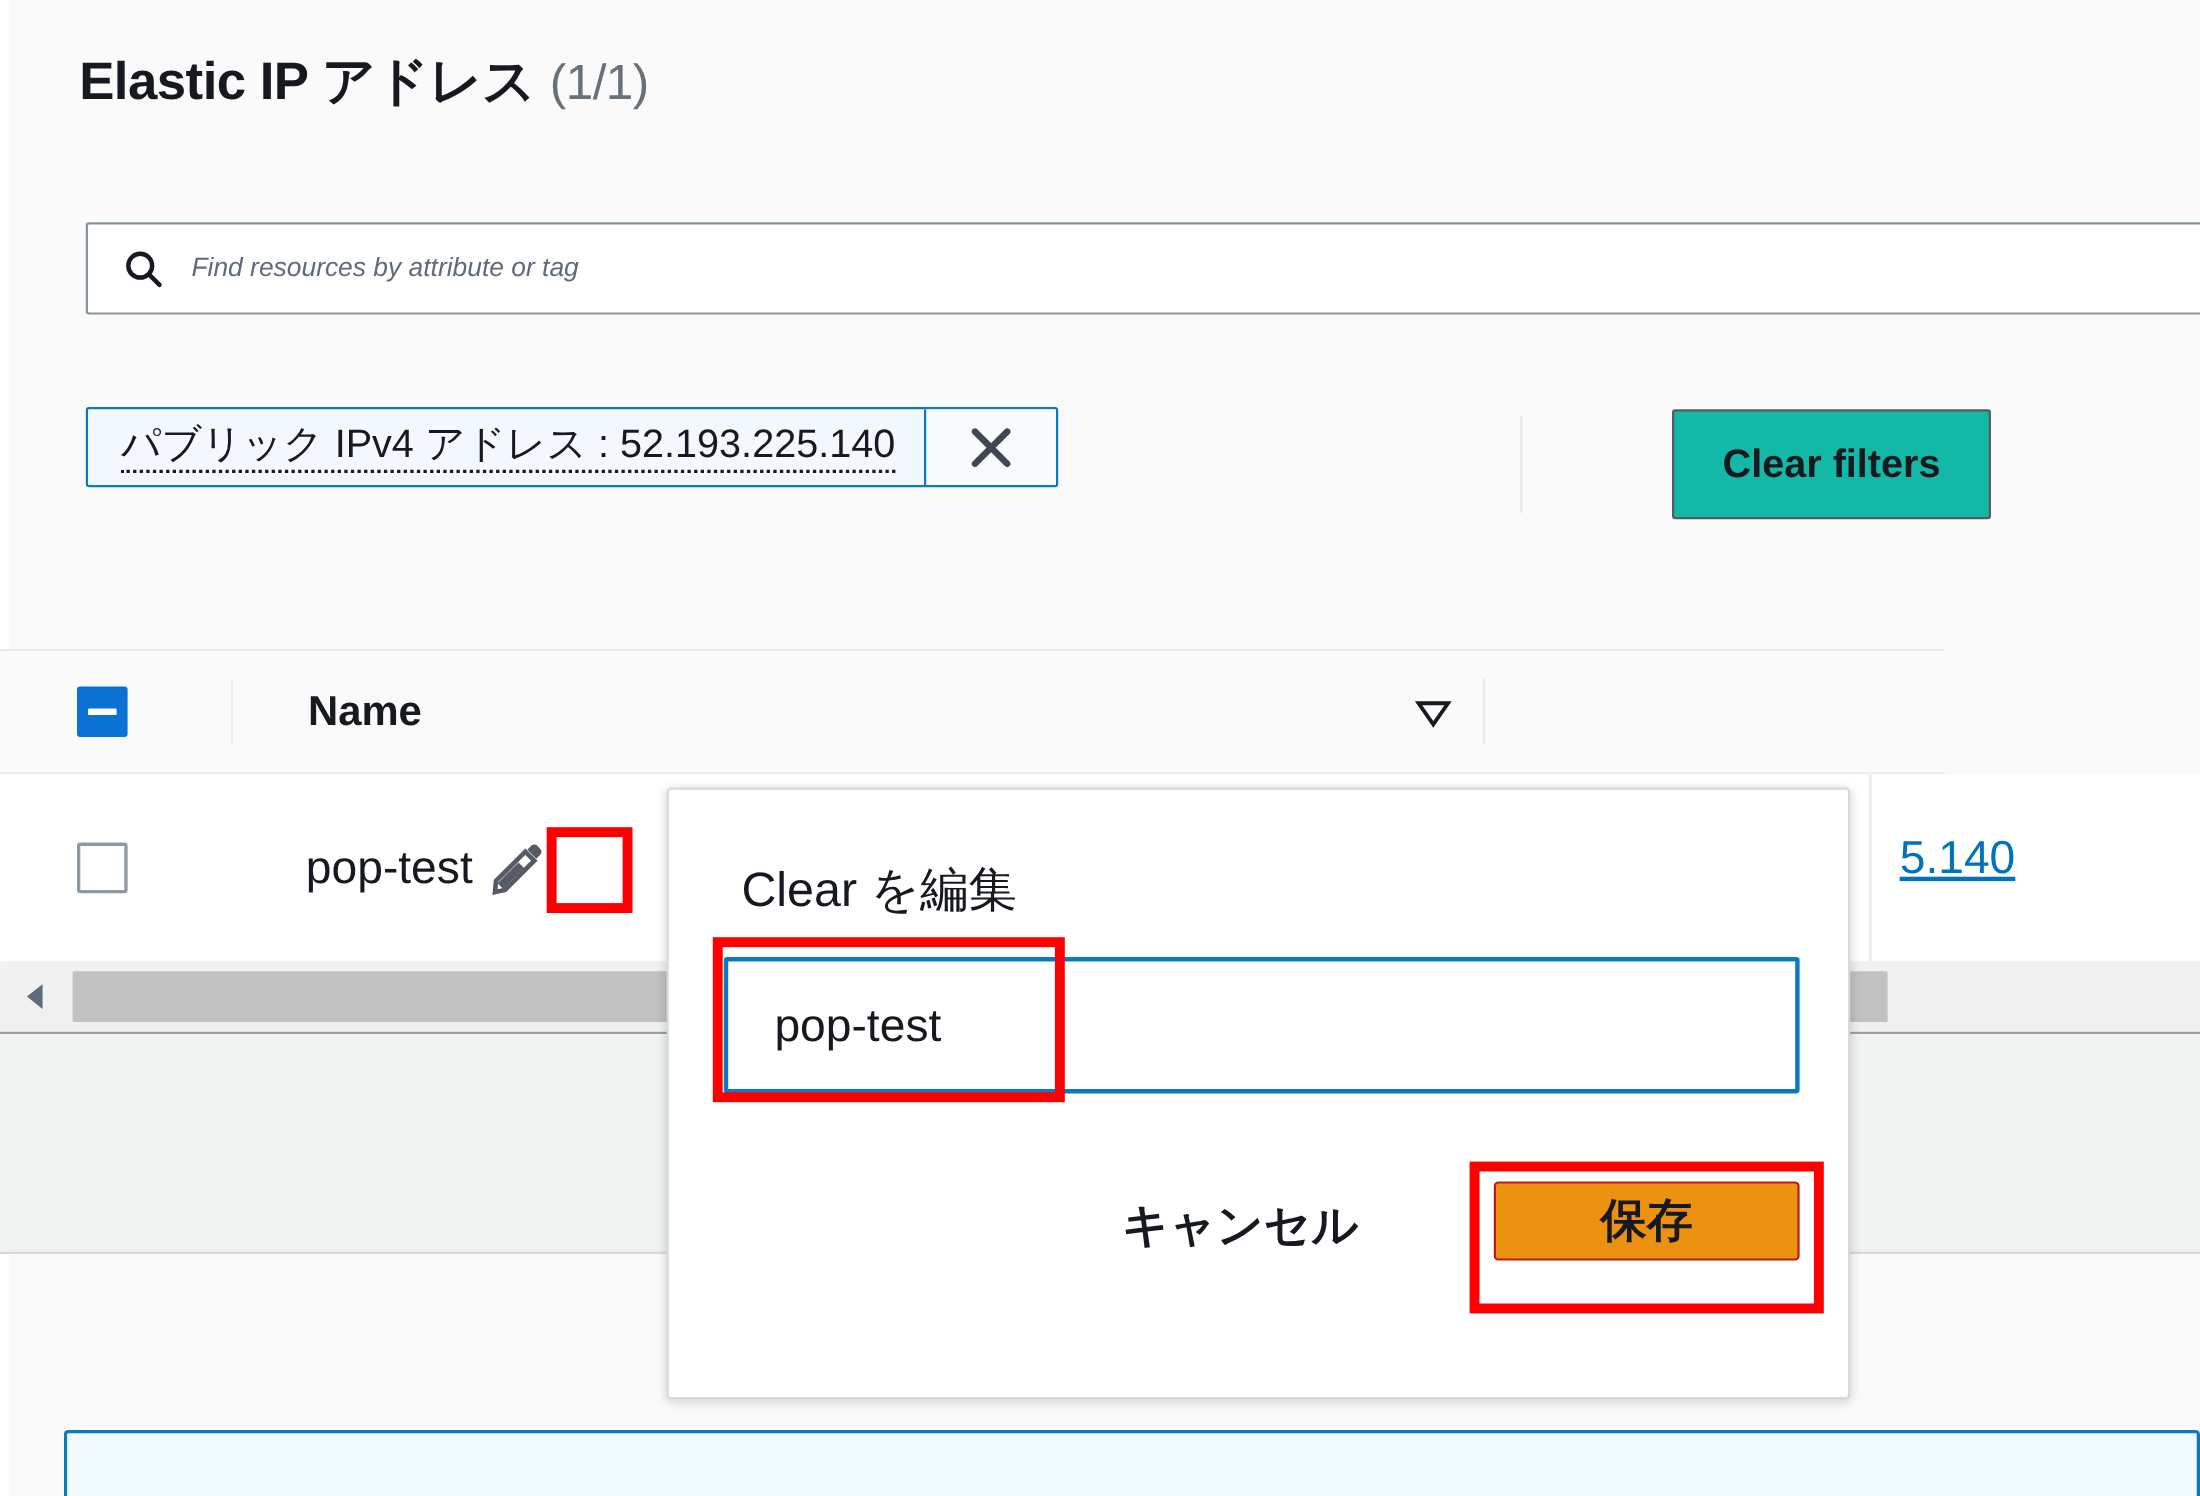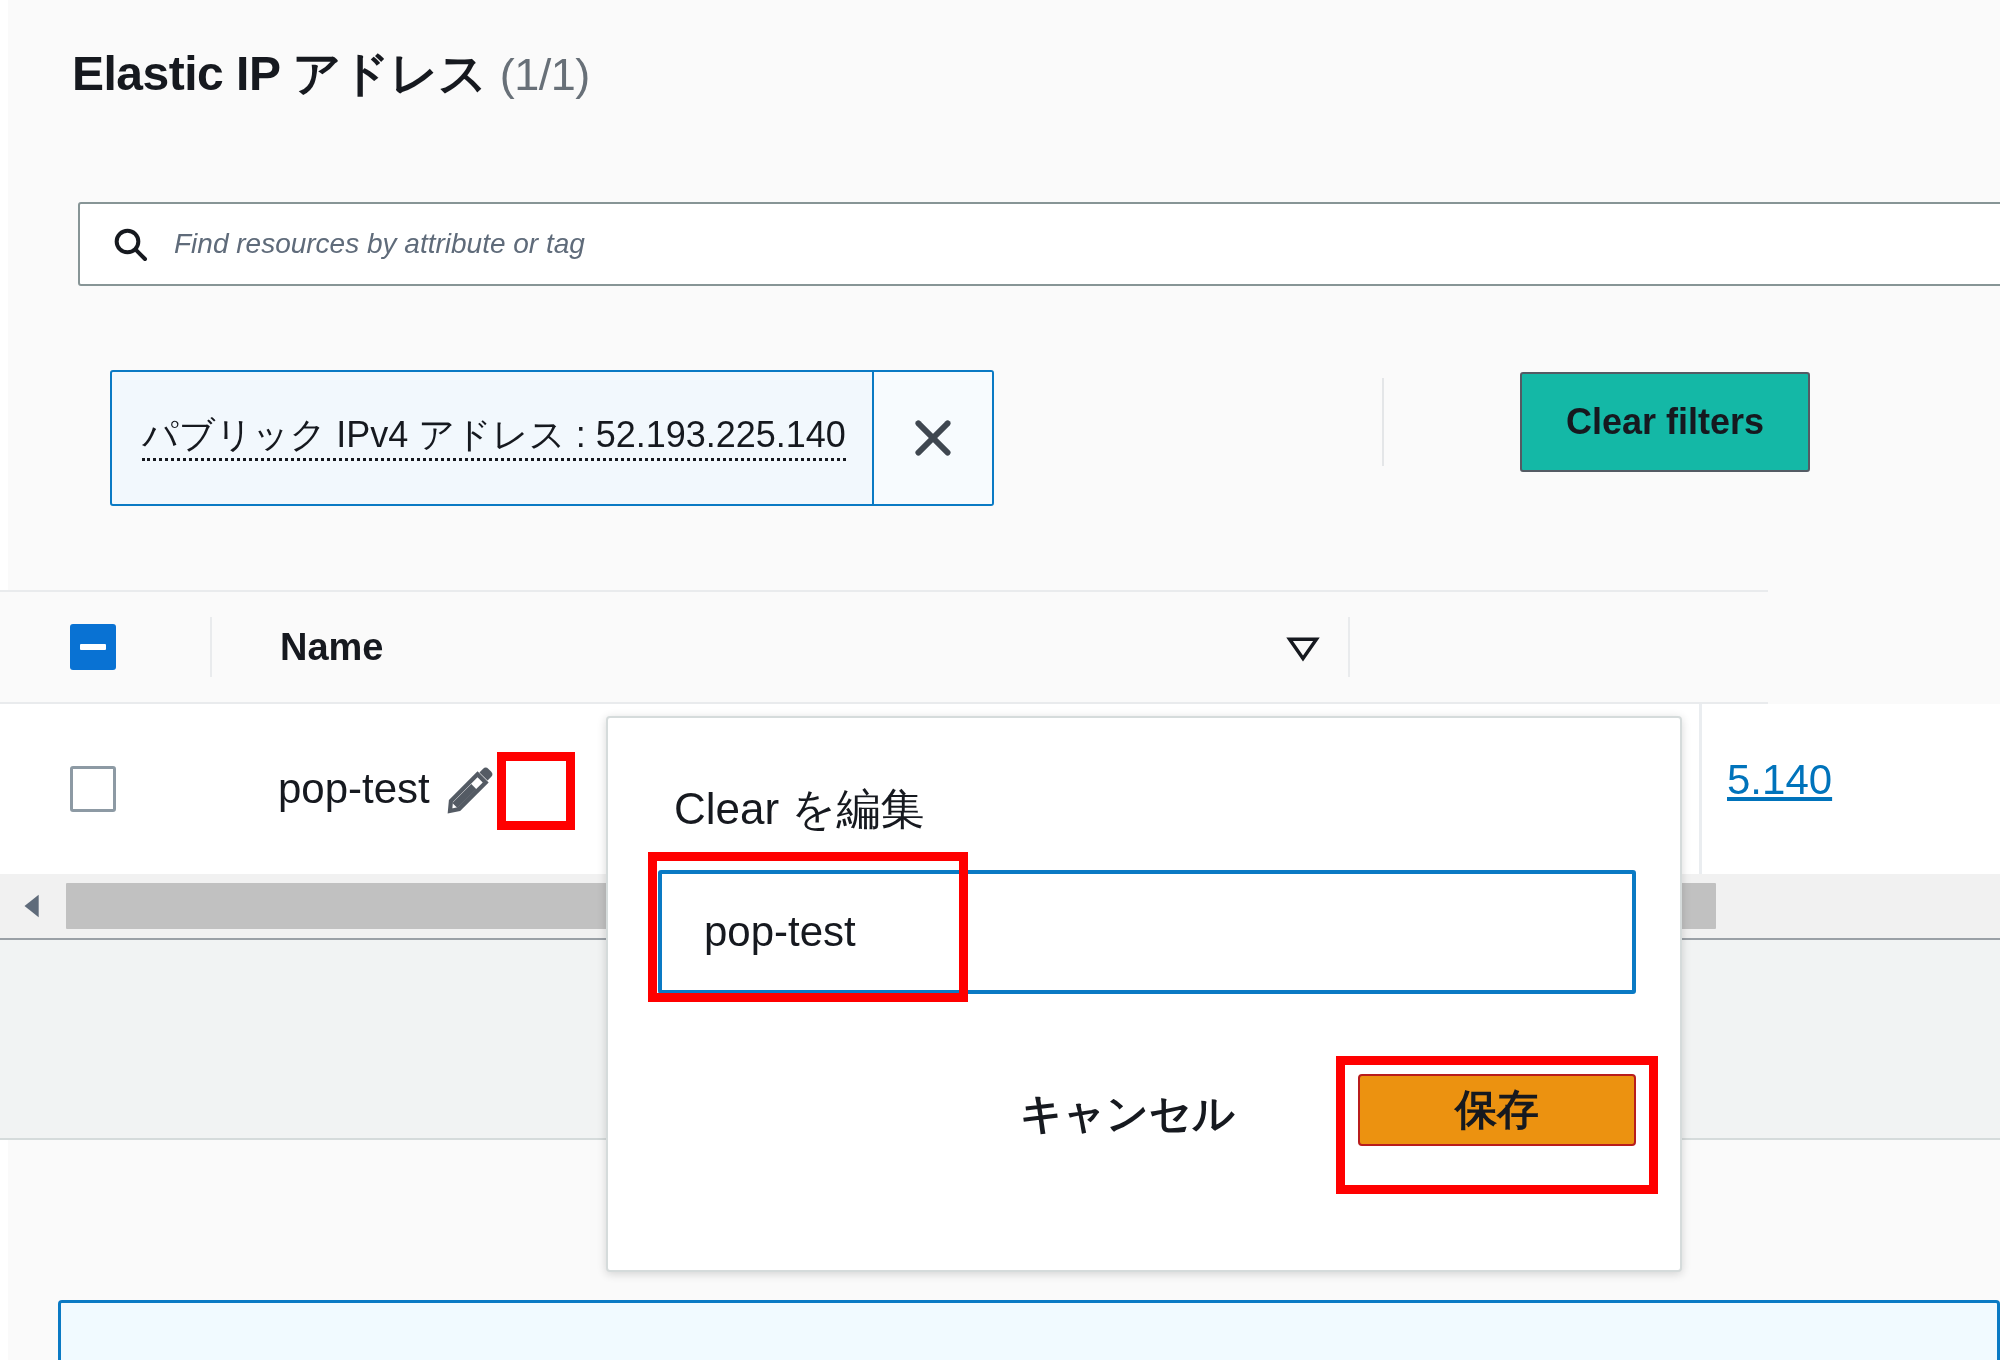--- a/index.html
+++ b/index.html
@@ -35,37 +35,36 @@
     border: 2px solid #879596;
     border-radius: 3px;
     display: flex; align-items: center;
   }
   .search-icon {
     margin-left: 30px; width: 40px; height: 40px; flex: none;
     display: flex; align-items: center; justify-content: center;
   }
   .search-placeholder {
     margin-left: 24px;
-    font-size: 28px; font-style: italic; color: #5f6b7a;
+    font-size: 24px; font-style: italic; color: #5f6b7a;
     white-space: nowrap;
   }
 
   
   .filter-row {
     position: absolute; left: 0; top: 360px; width: 2000px; height: 120px;
   }
   .filter-token {
     position: absolute; left: 78px; top: 10px;
-    height: 136px;
+    height: 73px;
     display: flex; align-items: stretch;
     border: 2px solid #0a7ac4;
     border-radius: 3px;
     background: #f2f8fd;
     overflow: hidden;
-    margin-left: 32px;
   }
   .filter-token-label {
     display: flex; align-items: center;
     padding: 0 26px 0 30px;
     font-size: 36px; color: #16191f; white-space: nowrap;
     position: relative;
   }
   .filter-token-label .dotted {
     border-bottom: 3px dotted #16191f;
     padding-bottom: 4px;

